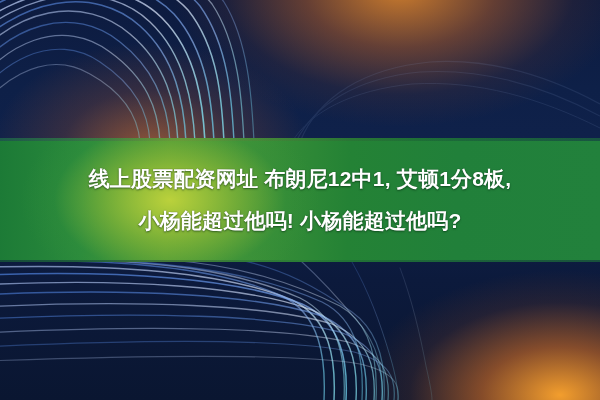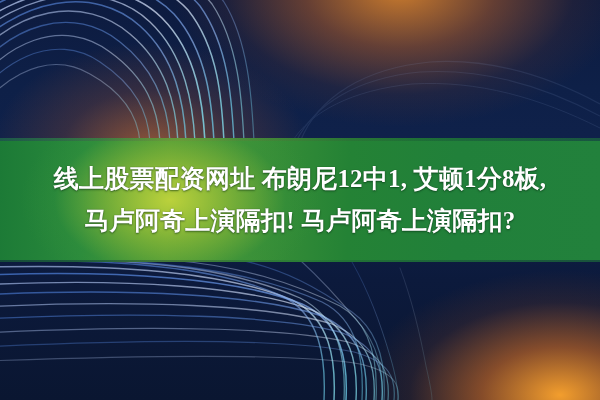--- a/index.html
+++ b/index.html
@@ -54,28 +54,27 @@
     background: linear-gradient(90deg, rgba(12,25,60,0.5) 0%, rgba(30,90,50,0.25) 50%, rgba(12,25,60,0.45) 100%);
   }
   
   .headline {
     position: absolute;
     left: 0;
     right: 0;
     top: 158px;
     text-align: center;
     color: #ffffff;
-    font-size: 25px;
+    font-size: 21px;
     font-weight: bold;
     line-height: 42px;
     letter-spacing: 0.2px;
     text-shadow: 0 1px 2px rgba(0,40,15,0.55), 0 0 1px rgba(0,0,0,0.4);
     white-space: nowrap;
     z-index: 6;
-    font-family: Liberation Serif, serif;
   }
   .headline .ln { display: block; }
 </style>
 </head>
 <body>
 
 <div id="banner">
 
   <div class="layer bg-base"></div>
 
@@ -163,16 +162,16 @@
     </g>
   </svg>
 
   <div class="green-band">
     <div class="band-edge-top"></div>
     <div class="band-edge-bot"></div>
   </div>
 
   <div class="headline">
     <span class="ln">线上股票配资网址 布朗尼12中1, 艾顿1分8板,</span>
-    <span class="ln">马卢阿奇上演隔扣! 马卢阿奇上演隔扣?</span>
+    <span class="ln">小杨能超过他吗! 小杨能超过他吗?</span>
   </div>
 
 </div>
 
 </body></html>

